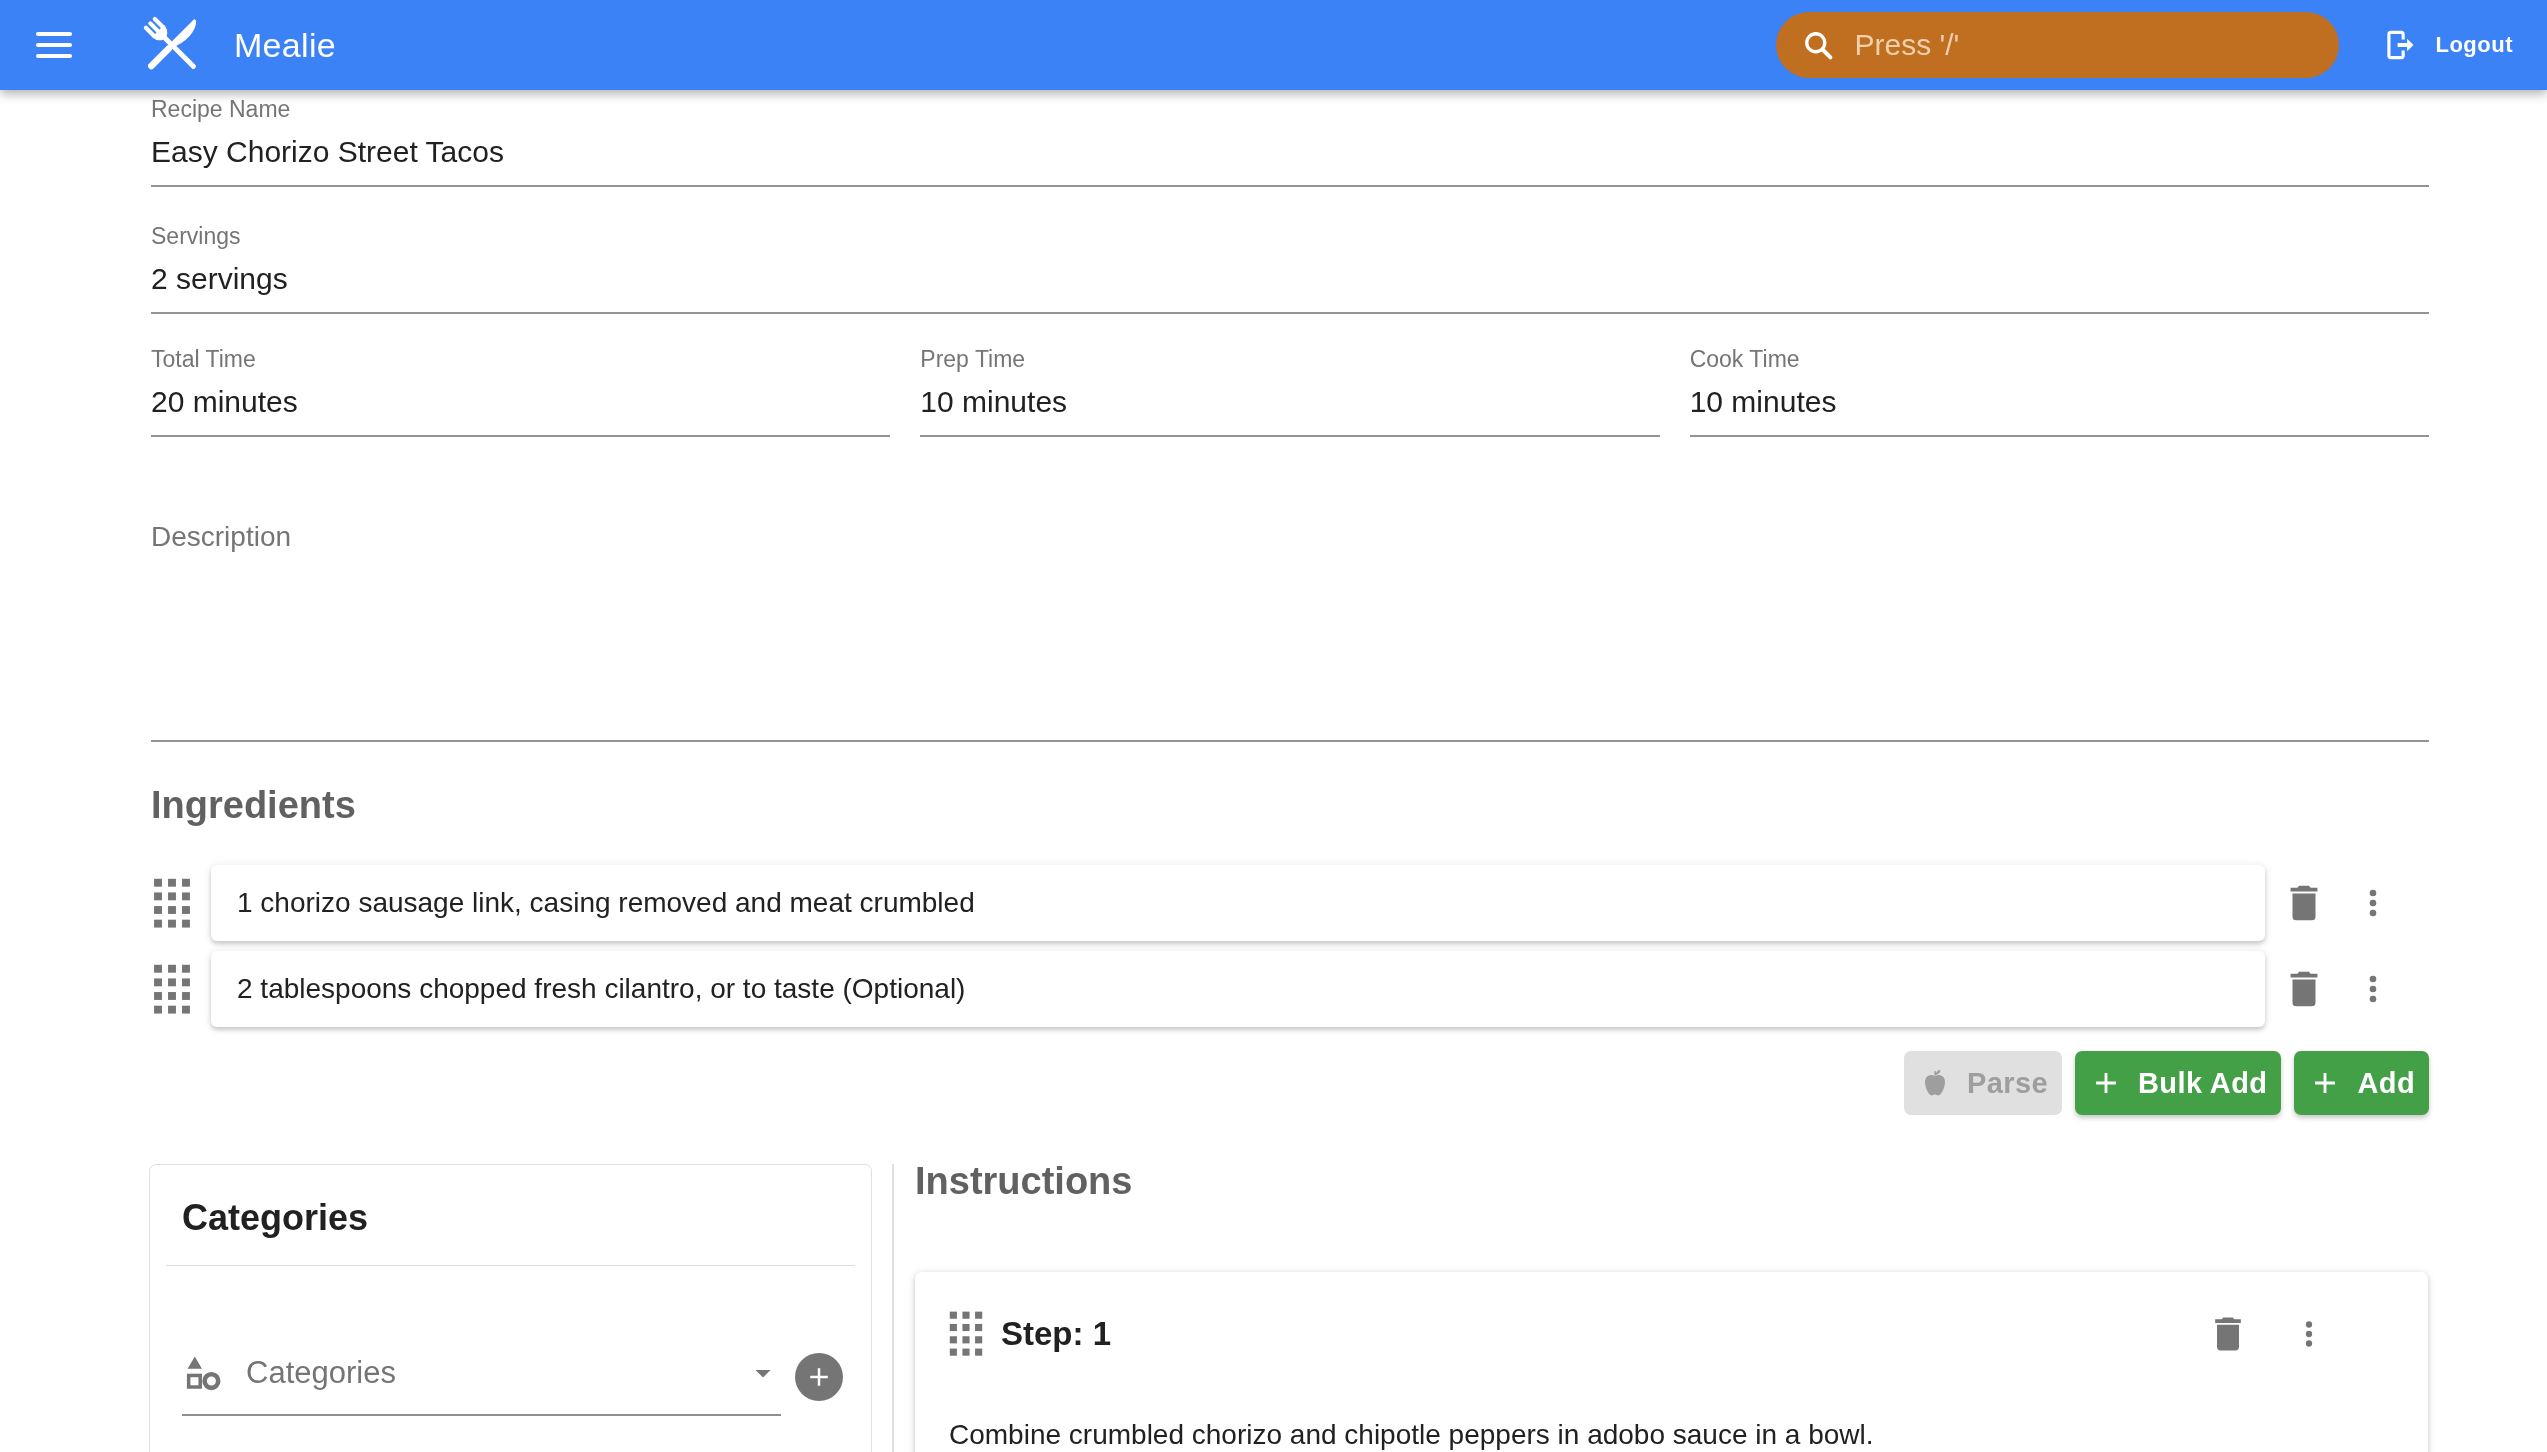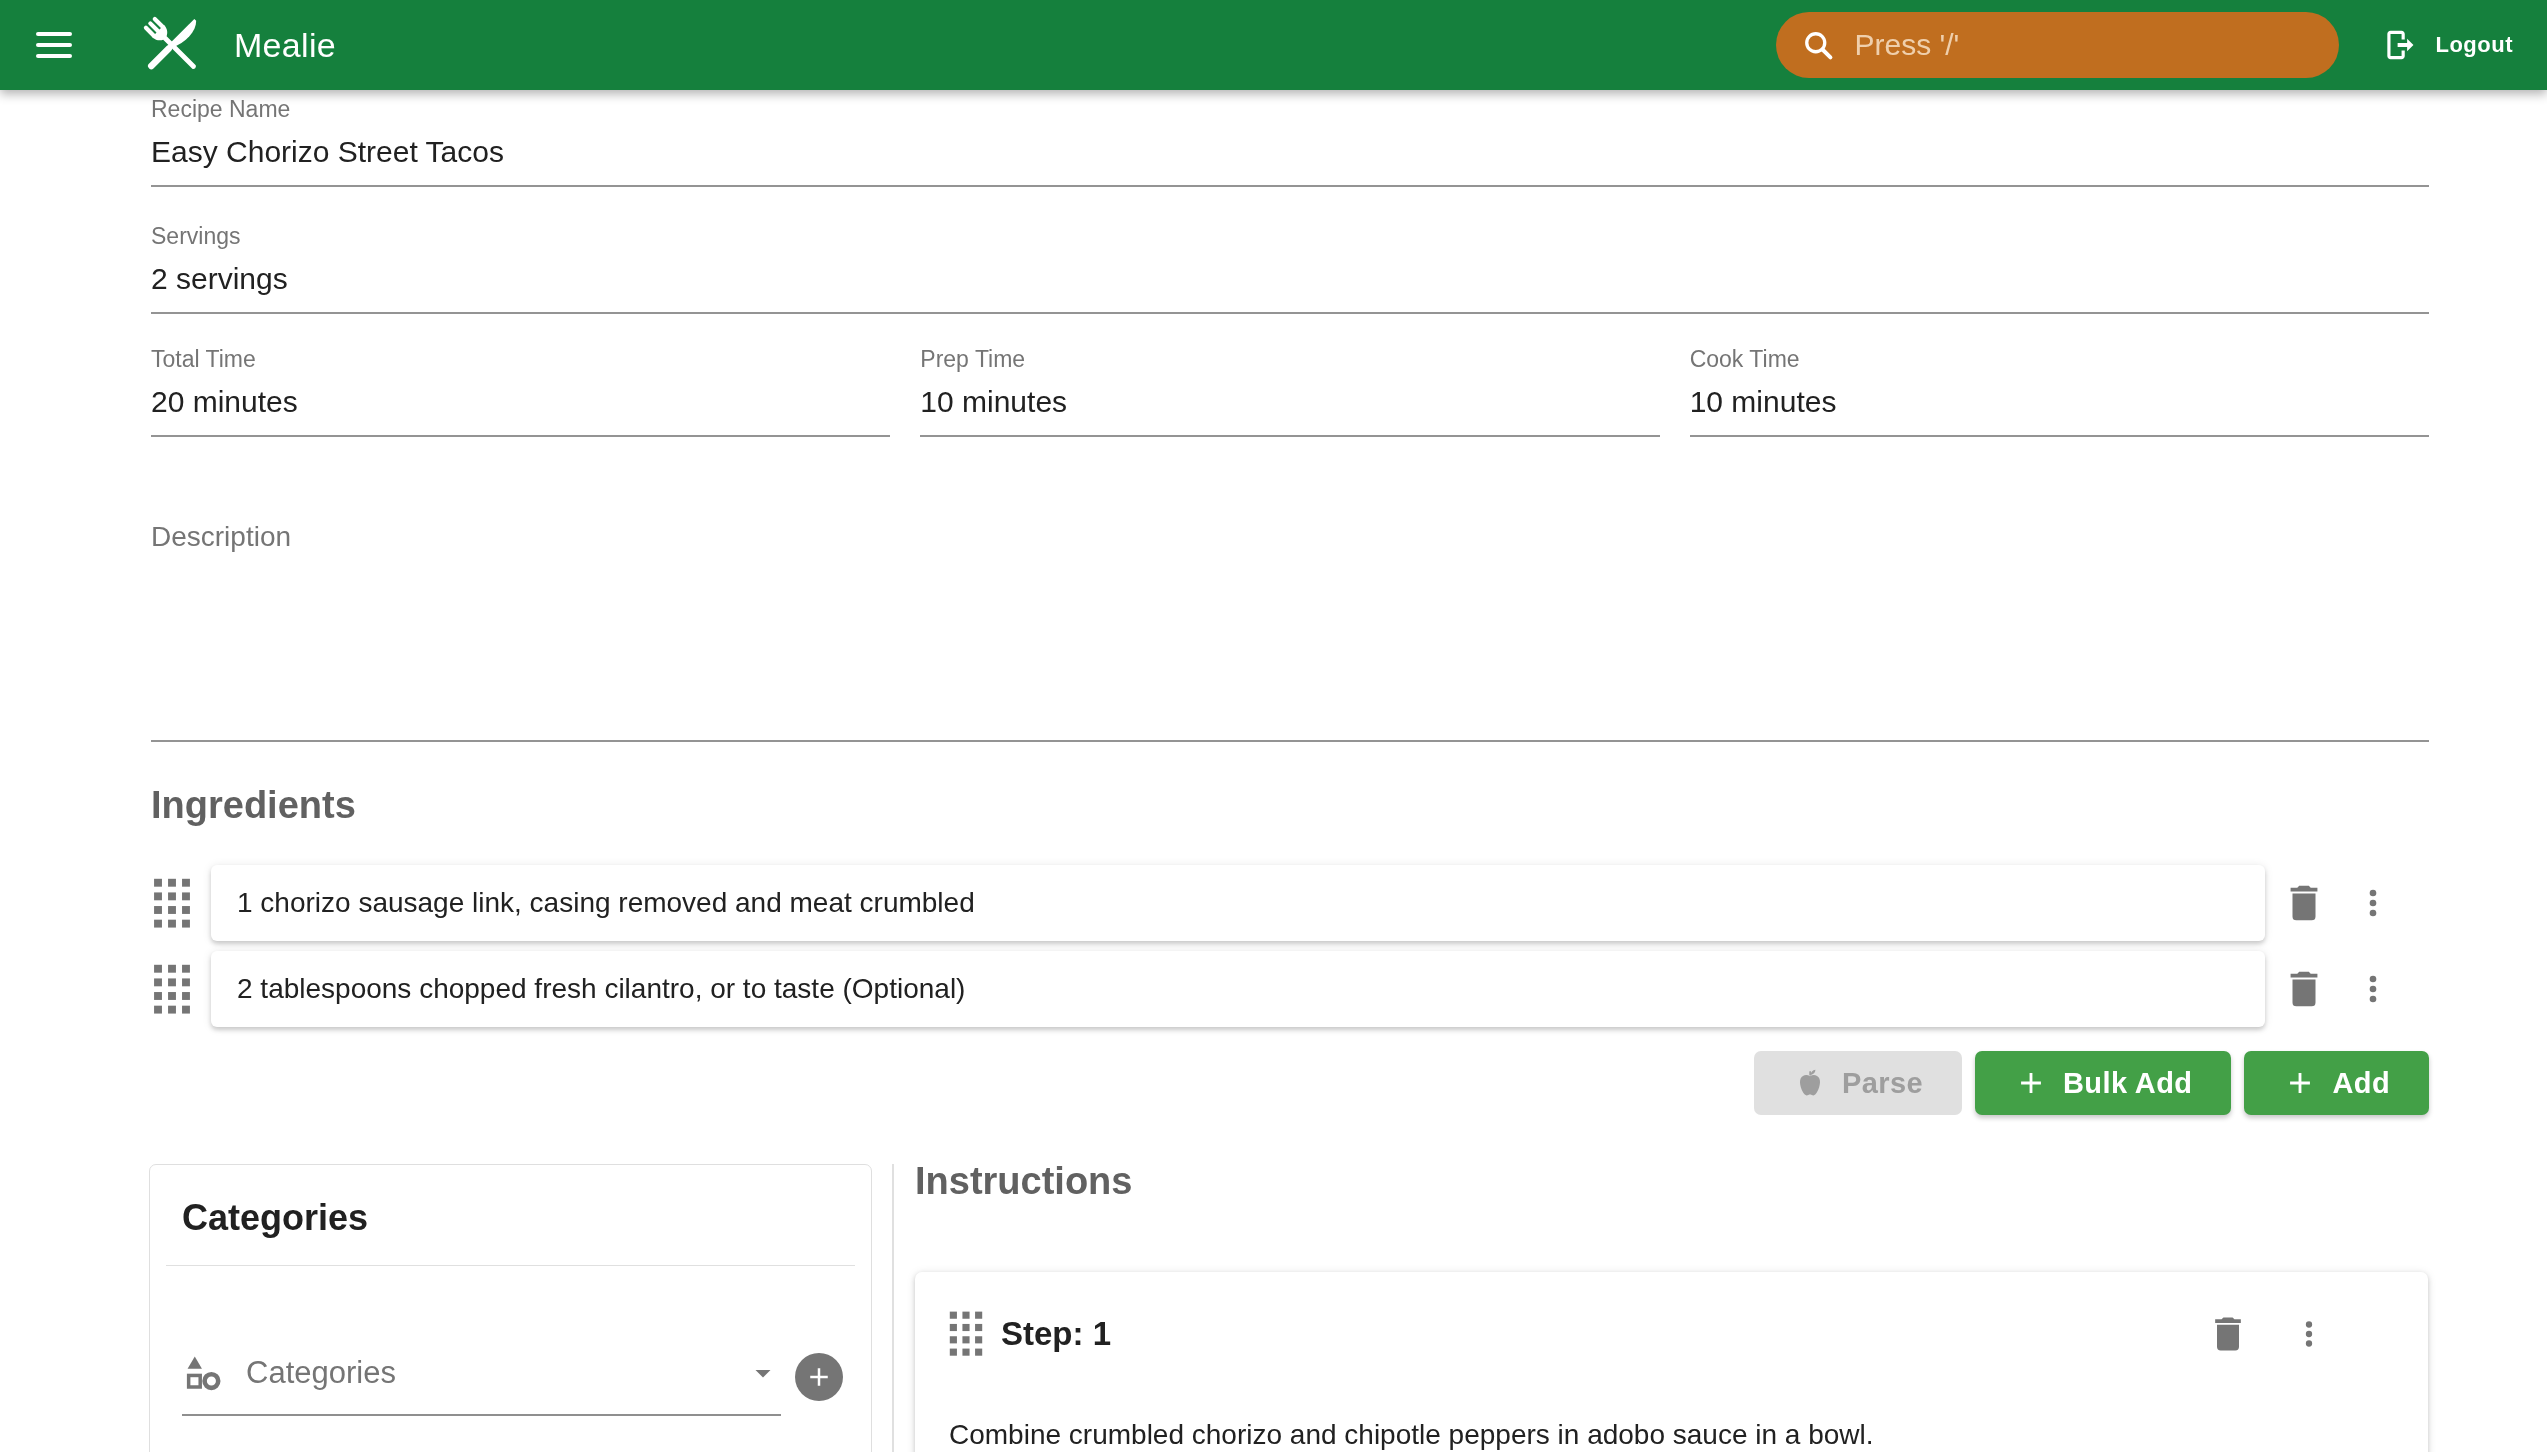--- a/index.html
+++ b/index.html
@@ -6,21 +6,21 @@
   html,body { background:#fff; }
   .page {
     position:relative; width:2547px; height:1453px; overflow:hidden;
     background:#fff; font-family:"Liberation Sans","DejaVu Sans",sans-serif;
     color:#212121;
   }
 
   
   .appbar {
     position:absolute; top:0; left:0; width:2547px; height:90px;
-    background:#15803d; display:flex; align-items:center;
+    background:#3b82f6; display:flex; align-items:center;
     box-shadow:0 4px 10px rgba(0,0,0,.30); z-index:10;
   }
   .hamburger { margin-left:36px; width:52px; height:52px; border:none; background:transparent;
     display:flex; flex-direction:column; justify-content:center; gap:7px; cursor:pointer; }
   .hamburger i { display:block; width:36px; height:4px; background:#fff; border-radius:2px; }
   .logo { margin-left:46px; display:flex; align-items:center; }
   .app-title { margin-left:24px; color:#fff; font-size:34px; font-weight:500; letter-spacing:0.3px; }
   .search-pill {
     margin-left:auto; width:563px; height:66px; border-radius:33px;
     background:#C06E1F; display:flex; align-items:center; padding:0 24px;
@@ -69,21 +69,21 @@
   }
   .ing-card input { width:100%; border:none; outline:none; background:transparent;
     font-family:inherit; font-size:28px; color:#212121; }
   .icon-btn { background:transparent; border:none; cursor:pointer; display:flex;
     align-items:center; justify-content:center; }
   .ing-row .trash { margin-left:16px; }
   .ing-row .kebab { margin-left:26px; margin-right:36px; }
 
   .ing-actions { top:1051px; left:151px; width:2278px; display:flex; justify-content:flex-end; gap:13px; }
   .btn { height:64px; border:none; border-radius:7px; display:flex; align-items:center;
-    padding:0 39px; gap:15px; font-family:inherit; font-size:29px; font-weight:700;
+    padding:0 14px; gap:15px; font-family:inherit; font-size:29px; font-weight:700;
     letter-spacing:0.4px; cursor:pointer; }
   .btn-disabled { background:#E0E0E0; color:#9E9E9E; cursor:default; }
   .btn-green { background:#43A047; color:#fff;
     box-shadow:0 3px 5px rgba(0,0,0,.22); }
 
   
   .cat-card {
     top:1164px; left:149px; width:723px; height:418px;
     background:#fff; border:1px solid #DFDFDF; border-radius:7px;
   }

